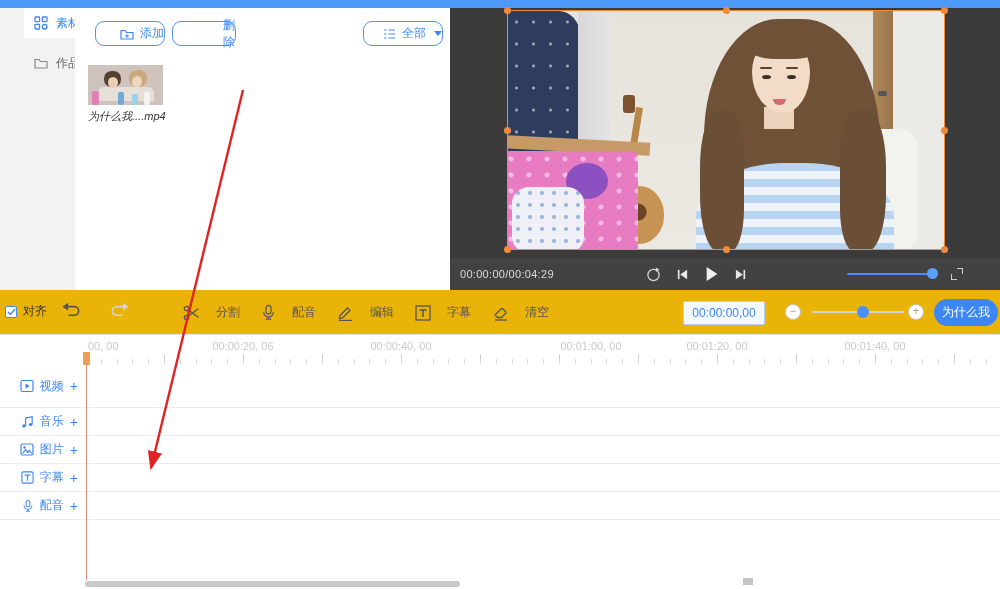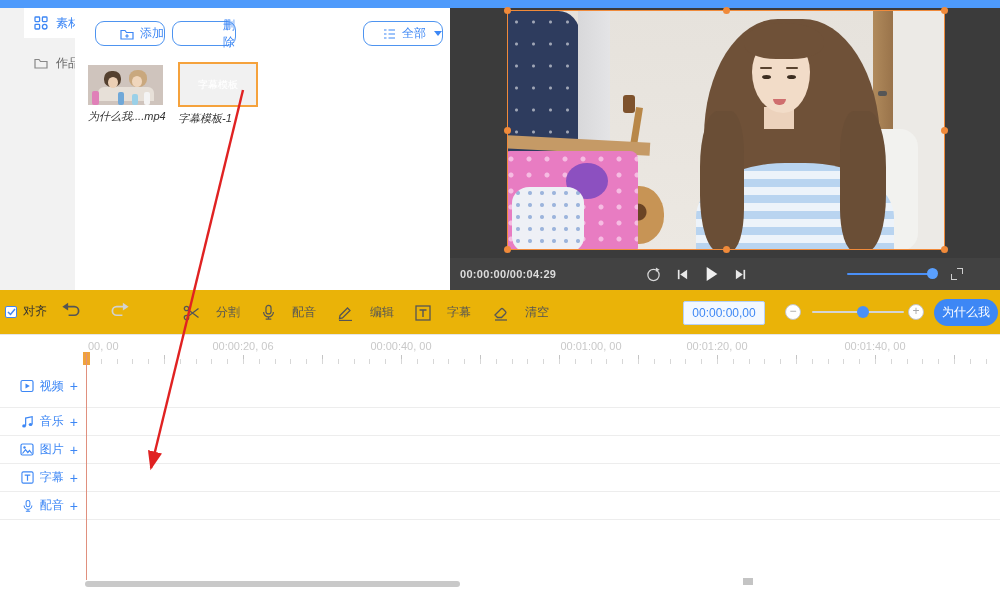--- a/index.html
+++ b/index.html
@@ -73,21 +73,21 @@
   .blanket { position:absolute; left:-6px; top:140px; width:136px; height:104px; background:#e87cc2;
     background-image:radial-gradient(circle,#f6bce2 2px,transparent 3px); background-size:18px 16px; border-radius:8px; }
   .pillow { position:absolute; left:58px; top:152px; width:42px; height:36px; background:#8c50c0; border-radius:50%; }
   .sheet { position:absolute; left:4px; top:176px; width:72px; height:66px; background:#eef0f6;
     background-image:radial-gradient(circle,#9cb4dc 1.5px,transparent 2.5px); background-size:12px 12px; border-radius:24%; }
   .handle { position:absolute; width:7px; height:7px; background:#f08a3a; border-radius:50%; z-index:5; }
   .h-tl{left:-4px;top:-4px;} .h-tm{left:215px;top:-4px;} .h-tr{right:-4px;top:-4px;}
   .h-ml{left:-4px;top:116px;} .h-mr{right:-4px;top:116px;}
   .h-bl{left:-4px;bottom:-4px;} .h-bm{left:215px;bottom:-4px;} .h-br{right:-4px;bottom:-4px;}
 
-  .controls { position:absolute; left:0; bottom:0; width:550px; height:32px; background:#424242;font-weight:bold; }
+  .controls { position:absolute; left:0; bottom:0; width:550px; height:32px; background:#424242; }
   .ctrl-time { position:absolute; left:10px; top:10px; font-size:11px; color:#dcdcdc; letter-spacing:.3px; }
   .transport { position:absolute; left:196px; top:0; height:32px; display:flex; align-items:center; gap:15px; }
   .tr-btn { display:flex; align-items:center; justify-content:center; cursor:pointer; }
   .vol-line { position:absolute; left:397px; top:15px; width:90px; height:2px; background:#4a90f8; border-radius:1px; }
   .vol-knob { position:absolute; left:477px; top:10px; width:11px; height:11px; background:#5aa0ff; border-radius:50%; cursor:pointer; }
   .fs { position:absolute; left:501px; top:10px; width:12px; height:12px; cursor:pointer; }
   .fs:before { content:""; position:absolute; right:0; top:0; width:5px; height:5px; border-top:1.5px solid #cfcfcf; border-right:1.5px solid #cfcfcf; }
   .fs:after { content:""; position:absolute; left:0; bottom:0; width:5px; height:5px; border-bottom:1.5px solid #cfcfcf; border-left:1.5px solid #cfcfcf; }
 
   
@@ -196,26 +196,20 @@
           <div class="t1-head-r"></div>
           <div class="t1-face-r"></div>
           <div class="t1-b1"></div>
           <div class="t1-b2"></div>
           <div class="t1-b3"></div>
           <div class="t1-b4"></div>
         </div>
         <div class="lib-label">为什么我....mp4</div>
       </div>
 
-      <div class="lib-item2">
-        <div class="thumb2">
-          <span>字幕模板</span>
-        </div>
-        <div class="lib-label">字幕模板-1</div>
-      </div>
     </div>
 
     <div class="preview">
       <div class="video-frame">
         <div class="vf-inner">
           <div class="curtain"></div>
           <div class="sheer"></div>
           <div class="door-wood"></div>
           <div class="door-white"></div>
           <div class="door-handle"></div>

